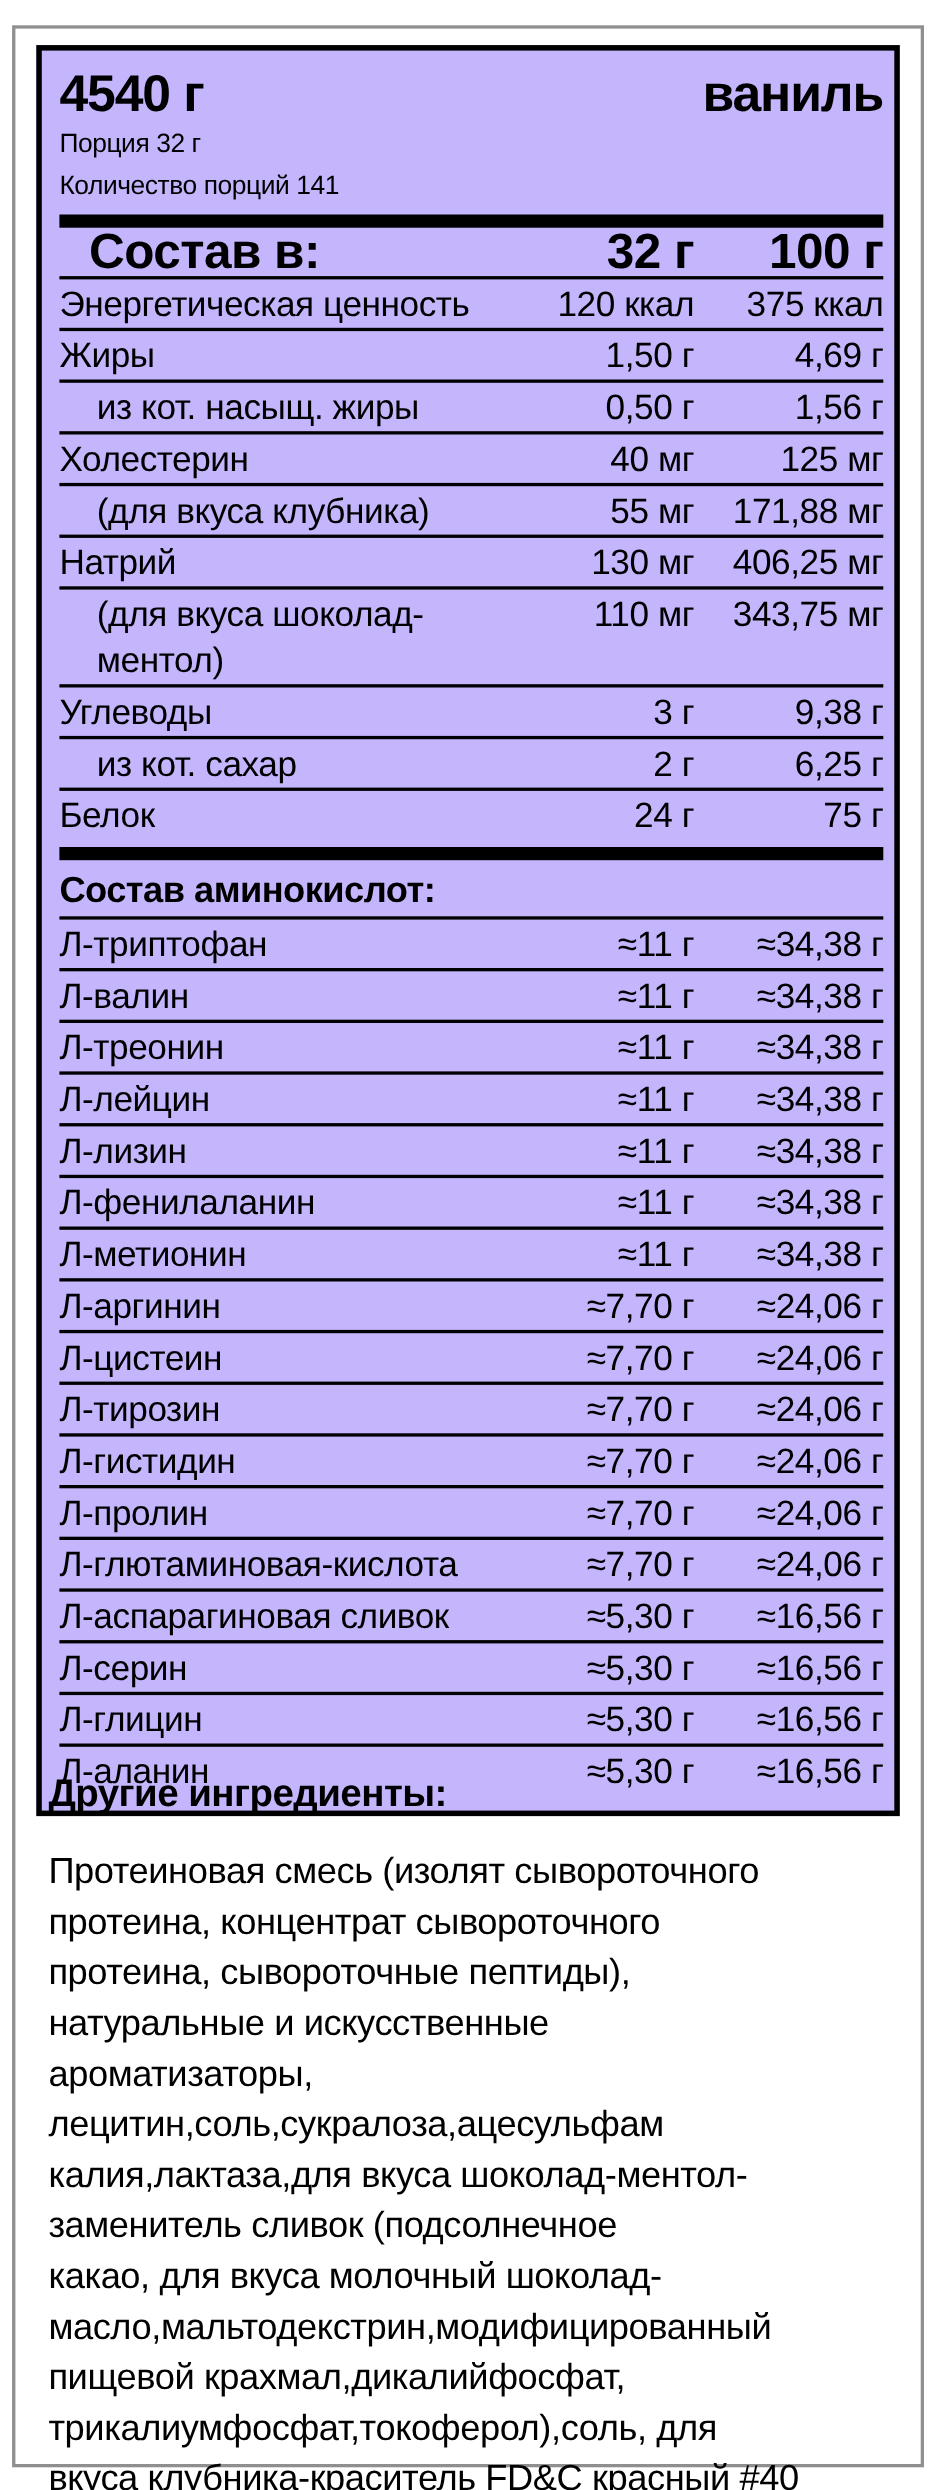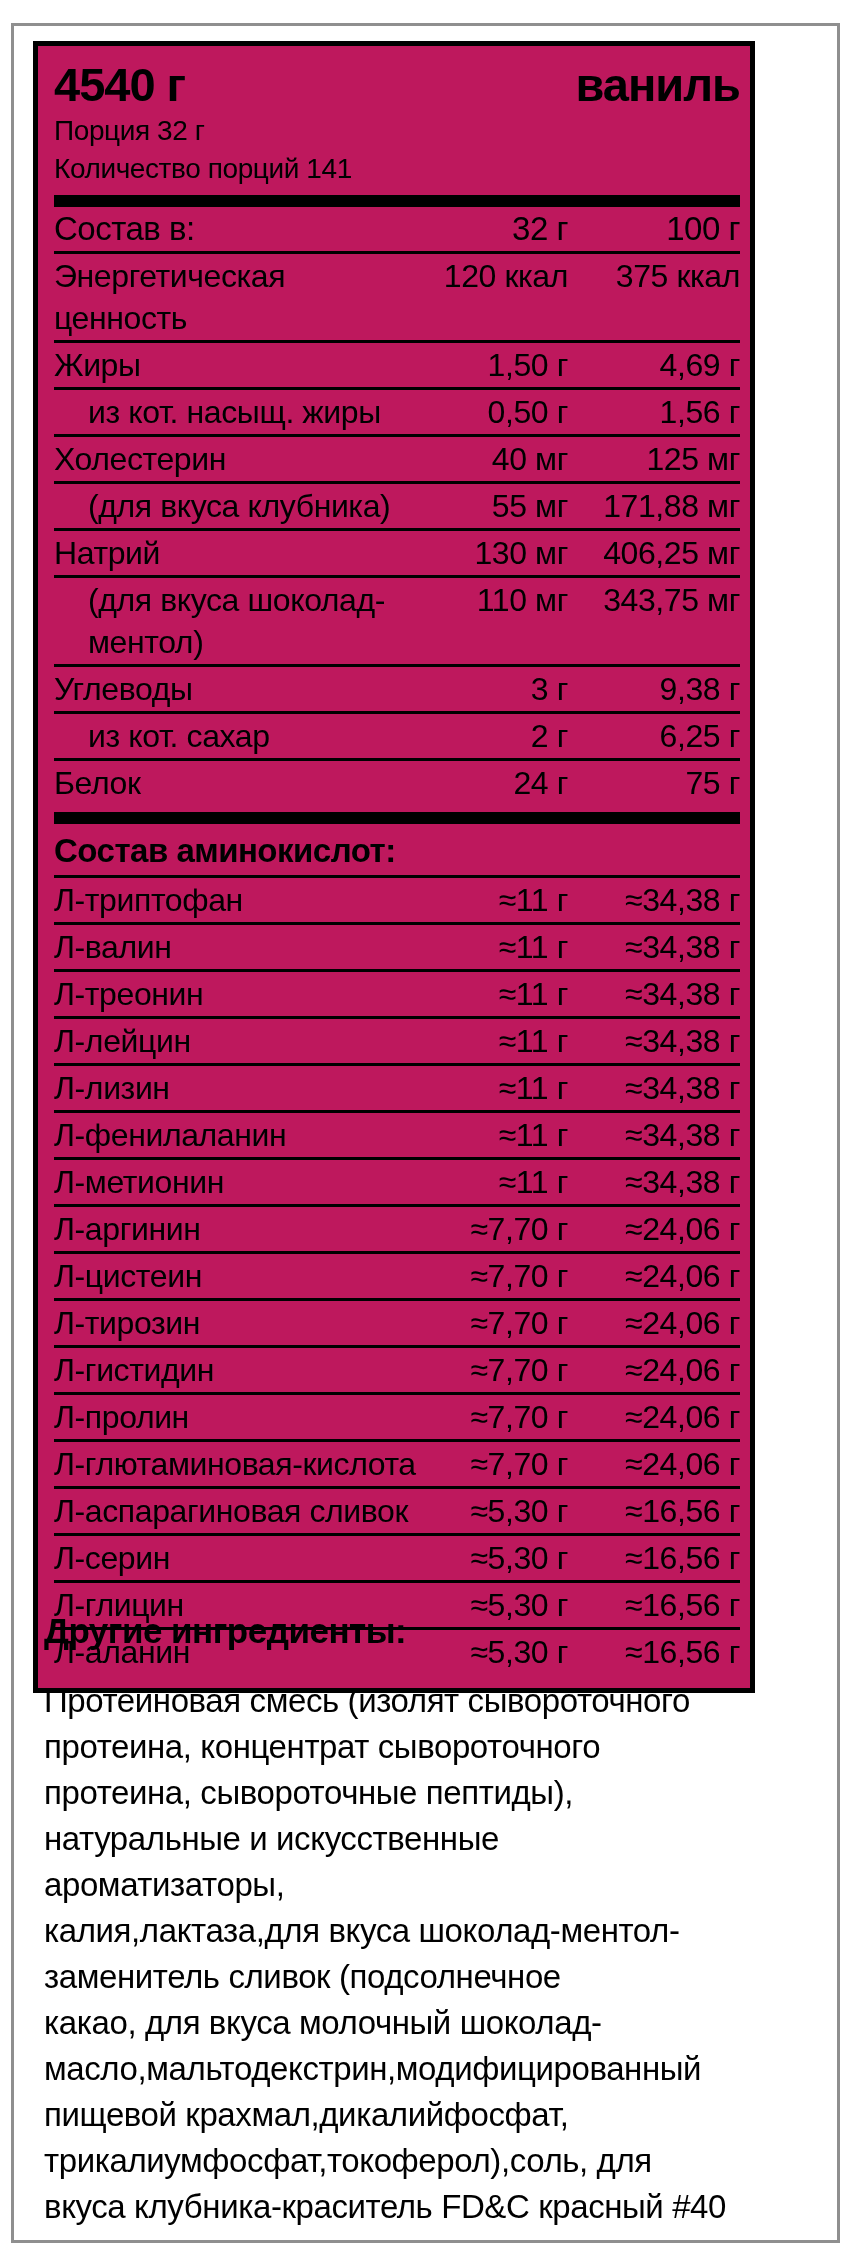--- a/index.html
+++ b/index.html
@@ -9,34 +9,34 @@
     font-family:"Liberation Sans","DejaVu Sans",sans-serif;
     color:#000;
     -webkit-font-smoothing:antialiased;
   }
   .frame {
     position:absolute; left:11px; top:23px; width:829px; height:2220px;
     border:3px solid #8f8f8f; background:#fff;
   }
   
   .label-box {
-    position:absolute; left:19px; top:15px; width:722px;
+    position:absolute; left:19px; top:15px; width:785px;
     border:5px solid #000;
     padding:12px 10px 14px 16px;
-    background:#be185d;
+    background:#c4b5fd;
   }
   .top-row {
     display:flex; justify-content:space-between; align-items:baseline;
     font-weight:700; font-size:47px; line-height:54px; letter-spacing:-1px;
   }
-  .sub-line { font-size:28px; line-height:38px; letter-spacing:-0.4px; }
+  .sub-line { font-size:24px; line-height:38px; letter-spacing:-0.4px; }
   .thick-bar { height:12px; background:#000; margin-top:7px; }
   .thead {
     display:flex; align-items:baseline;
-    font-weight:400; font-size:33px; line-height:44px; letter-spacing:-0.5px;
+    font-weight:700; font-size:45px; line-height:44px; letter-spacing:-0.5px;margin-left:27px;
   }
   .row {
     display:flex; align-items:flex-start;
     font-size:32px; line-height:42px; letter-spacing:-0.4px;
     border-top:3px solid #000;
     padding:1px 0;
   }
   .c1 { flex:1; white-space:pre-line; }
   .c2 { width:150px; text-align:right; white-space:nowrap; }
   .c3 { width:172px; text-align:right; white-space:nowrap; }
@@ -226,20 +226,21 @@
 
   </div>
 
   <div class="ingredients">
     <div class="ing-title">Другие ингредиенты:</div>
     <div class="ing-line">Протеиновая смесь (изолят сывороточного</div>
     <div class="ing-line">протеина, концентрат сывороточного</div>
     <div class="ing-line">протеина, сывороточные пептиды),</div>
     <div class="ing-line">натуральные и искусственные</div>
     <div class="ing-line">ароматизаторы,</div>
+    <div class="ing-line">лецитин,соль,сукралоза,ацесульфам</div>
     <div class="ing-line">калия,лактаза,для вкуса шоколад-ментол-</div>
     <div class="ing-line">заменитель сливок (подсолнечное</div>
     <div class="ing-line">какао, для вкуса молочный шоколад-</div>
     <div class="ing-line">масло,мальтодекстрин,модифицированный</div>
     <div class="ing-line">пищевой крахмал,дикалийфосфат,</div>
     <div class="ing-line">трикалиумфосфат,токоферол),соль, для</div>
     <div class="ing-line">вкуса клубника-краситель FD&amp;C красный #40</div>
   </div>
 
 </div>

